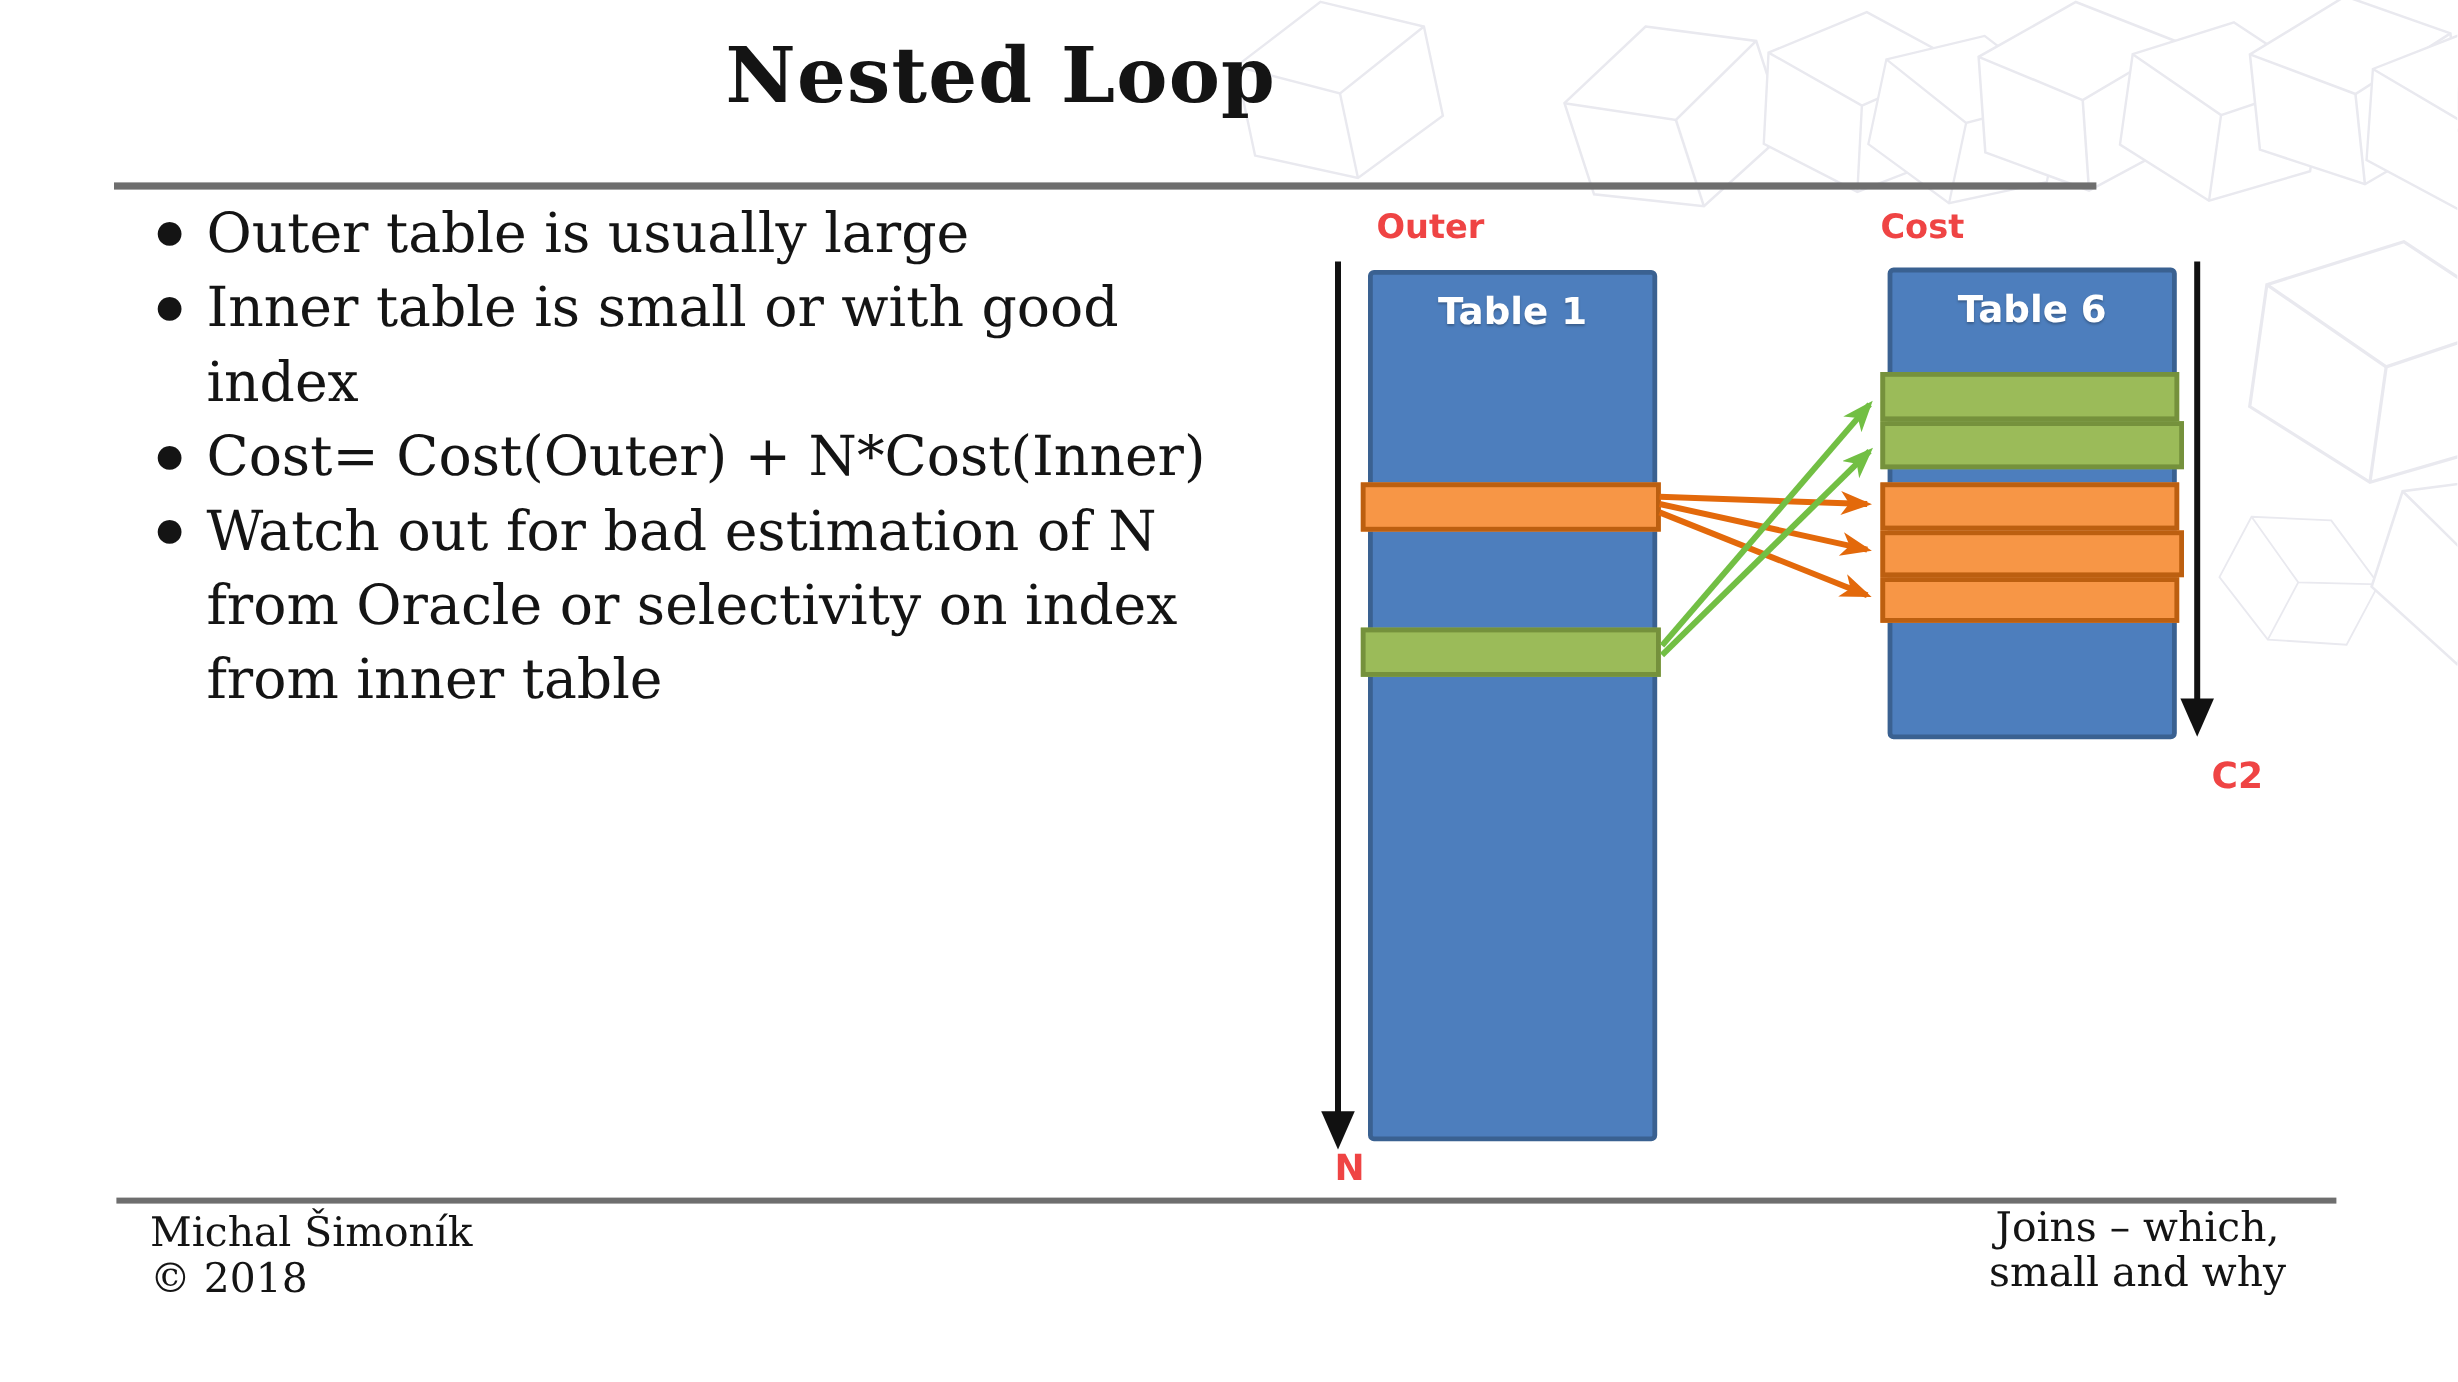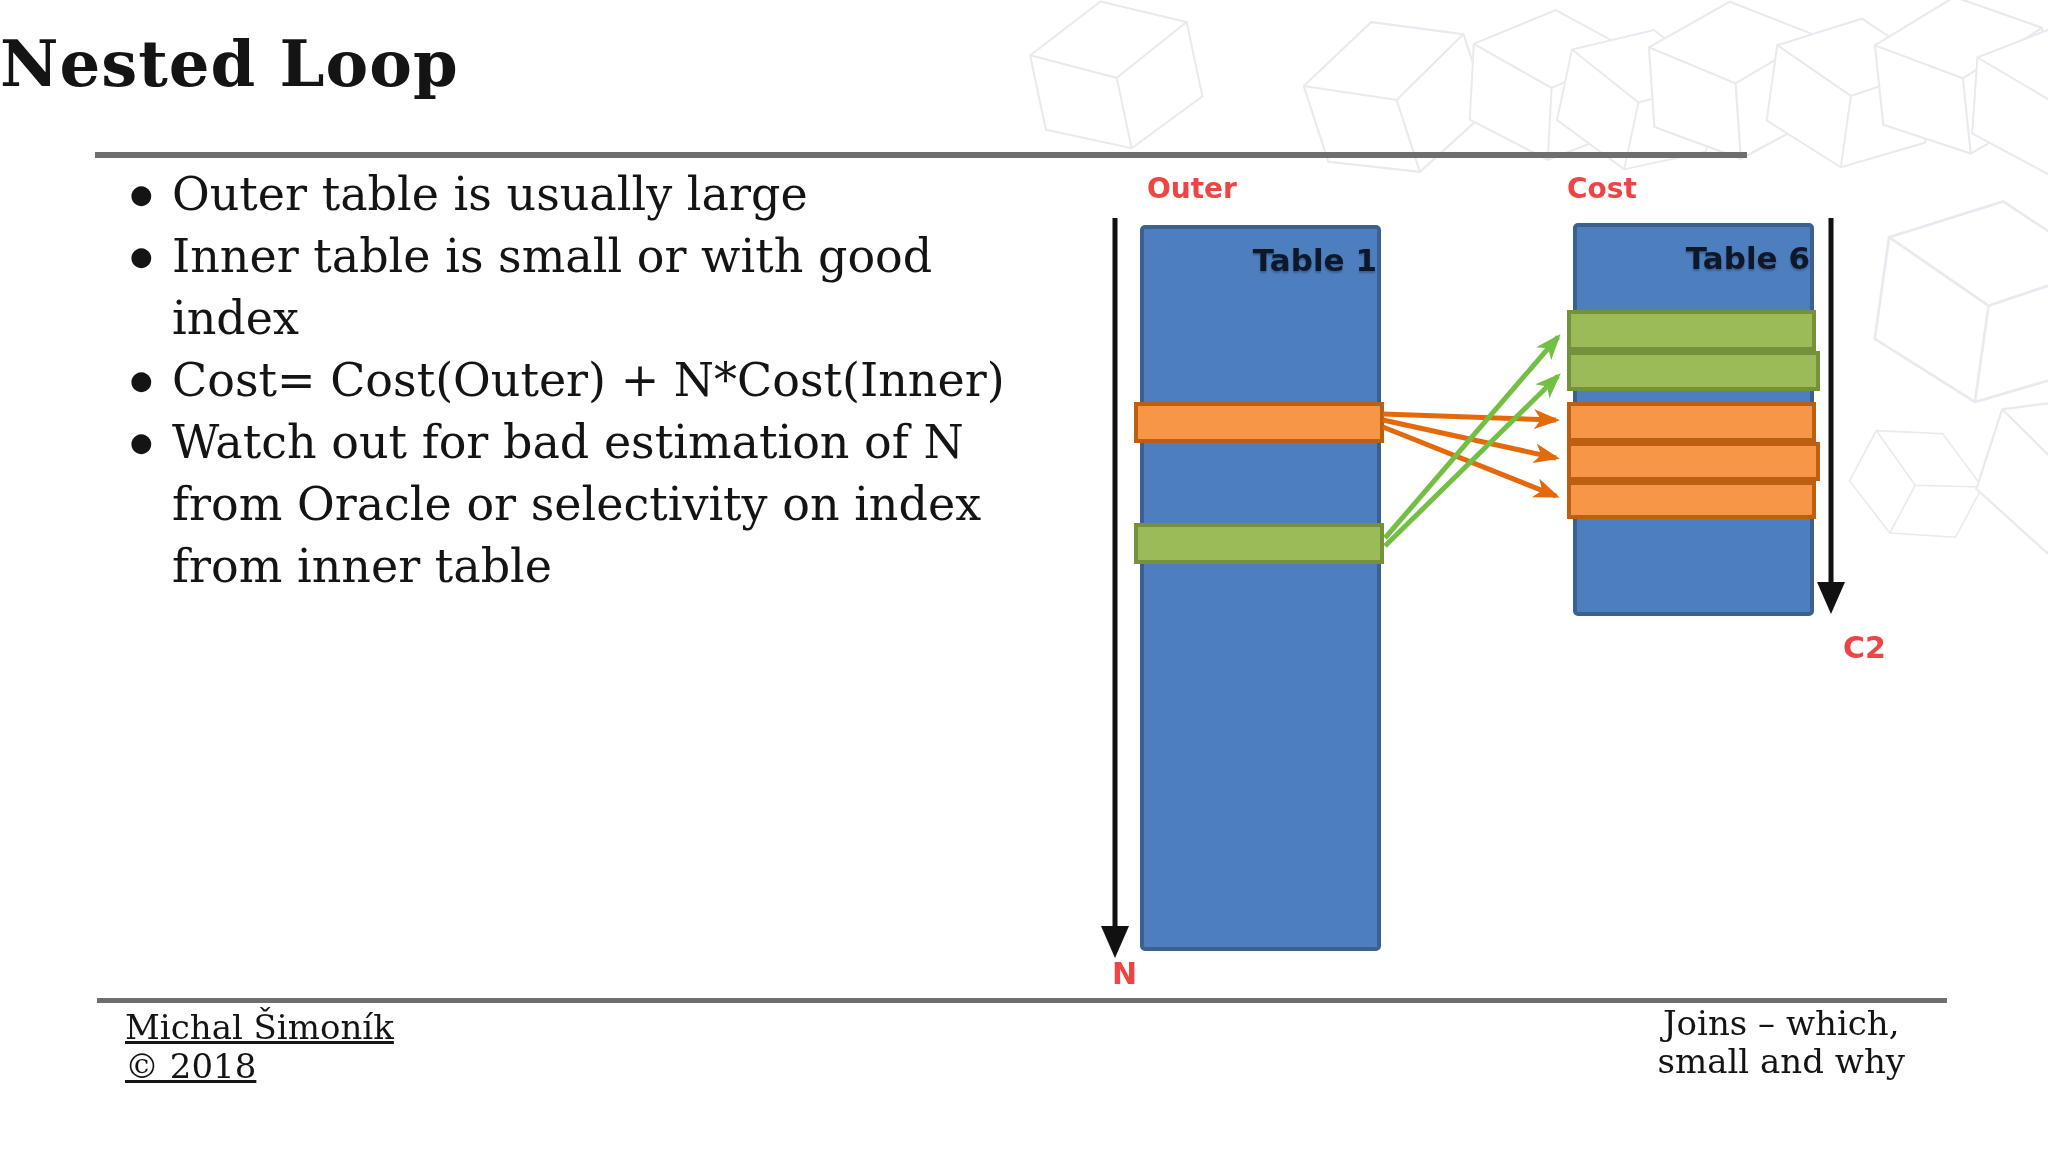--- a/index.html
+++ b/index.html
@@ -7,42 +7,42 @@
     position:relative;width:2048px;height:1152px;background:#ffffff;
     overflow:hidden;font-family:"DejaVu Serif",serif;color:#141414;
   }
   
   #bg-cubes{position:absolute;left:0;top:0;z-index:0;}
   .rule{position:absolute;background:#6e6e6e;z-index:1;}
   #rule-top{left:95px;top:152px;width:1652px;height:6px;}
   #rule-bottom{left:97px;top:998px;width:1850px;height:5px;}
   
   .title{
-    position:absolute;left:0;top:26px;width:1668px;
+    position:absolute;left:0;top:26px;width:1668px;text-align:center;
     font-size:64px;font-weight:bold;letter-spacing:1px;z-index:2;
   }
   
   ul.bullets{
     position:absolute;left:128px;top:163px;width:1010px;margin:0;padding:0;
     list-style:none;font-size:46px;line-height:62px;z-index:2;
   }
   ul.bullets li{position:relative;padding-left:44px;white-space:pre-line;}
   ul.bullets li::before{content:"\25CF";position:absolute;left:2px;top:0;font-size:26px;}
   
-  .footer-left{position:absolute;left:125px;top:1008px;font-size:34px;line-height:39px;z-index:2;text-decoration:underline;}
+  .footer-left{position:absolute;left:125px;top:1008px;font-size:34px;line-height:39px;z-index:2;}
   .footer-right{position:absolute;right:143px;top:1004px;font-size:34px;line-height:38px;text-align:center;z-index:2;}
   
   .tbl{
     position:absolute;box-sizing:border-box;border-radius:5px;
     background:var(--table-fill);border:4px solid var(--table-border);z-index:3;
   }
   #table1{left:1140px;top:225px;width:241px;height:726px;}
   #table2{left:1573px;top:223px;width:241px;height:393px;}
   .tbl-label{
-    position:absolute;left:0;top:13px;width:100%;text-align:right;color:#0f172a;
+    position:absolute;left:0;top:13px;width:100%;text-align:center;color:#ffffff;
     font-family:"DejaVu Sans",sans-serif;font-size:31px;font-weight:bold;
     text-shadow:0 2px 2px rgba(0,0,0,0.25);
   }
   .row{position:absolute;box-sizing:border-box;z-index:3;}
   .row.orange{background:var(--orange-fill);border:4px solid var(--orange-border);}
   .row.green{background:var(--green-fill);border:4px solid var(--green-border);}
   #t1-orange-row{left:1134px;top:402px;width:250px;height:41px;}
   #t1-green-row{left:1134px;top:523px;width:250px;height:41px;}
   #t2-green-row1{left:1567px;top:310px;width:249px;height:41px;}
   #t2-green-row2{left:1567px;top:351px;width:253px;height:40px;}

